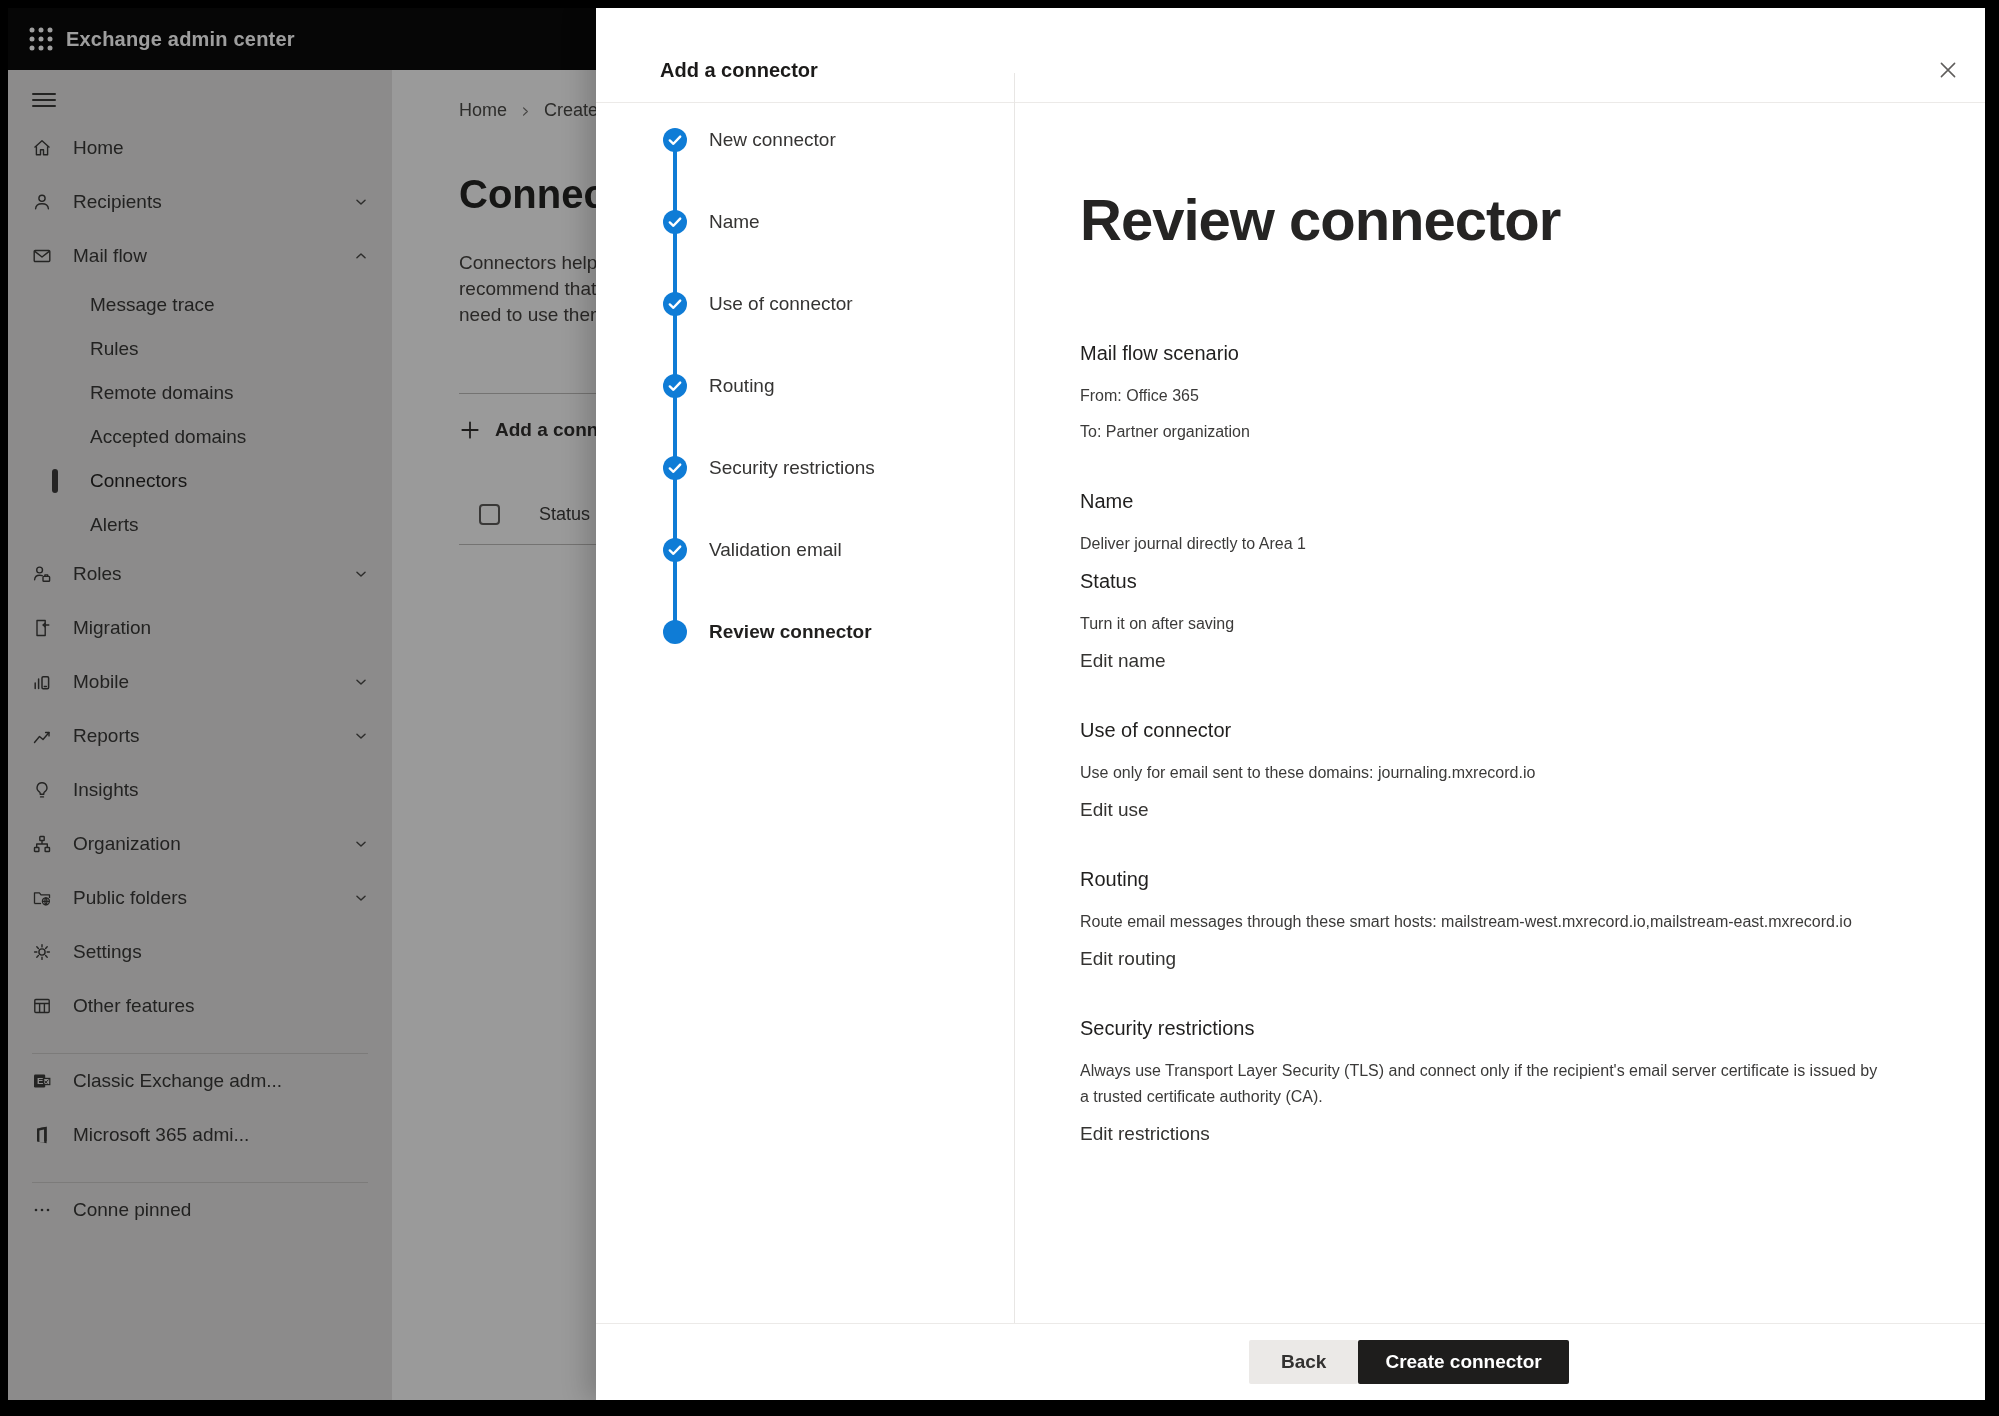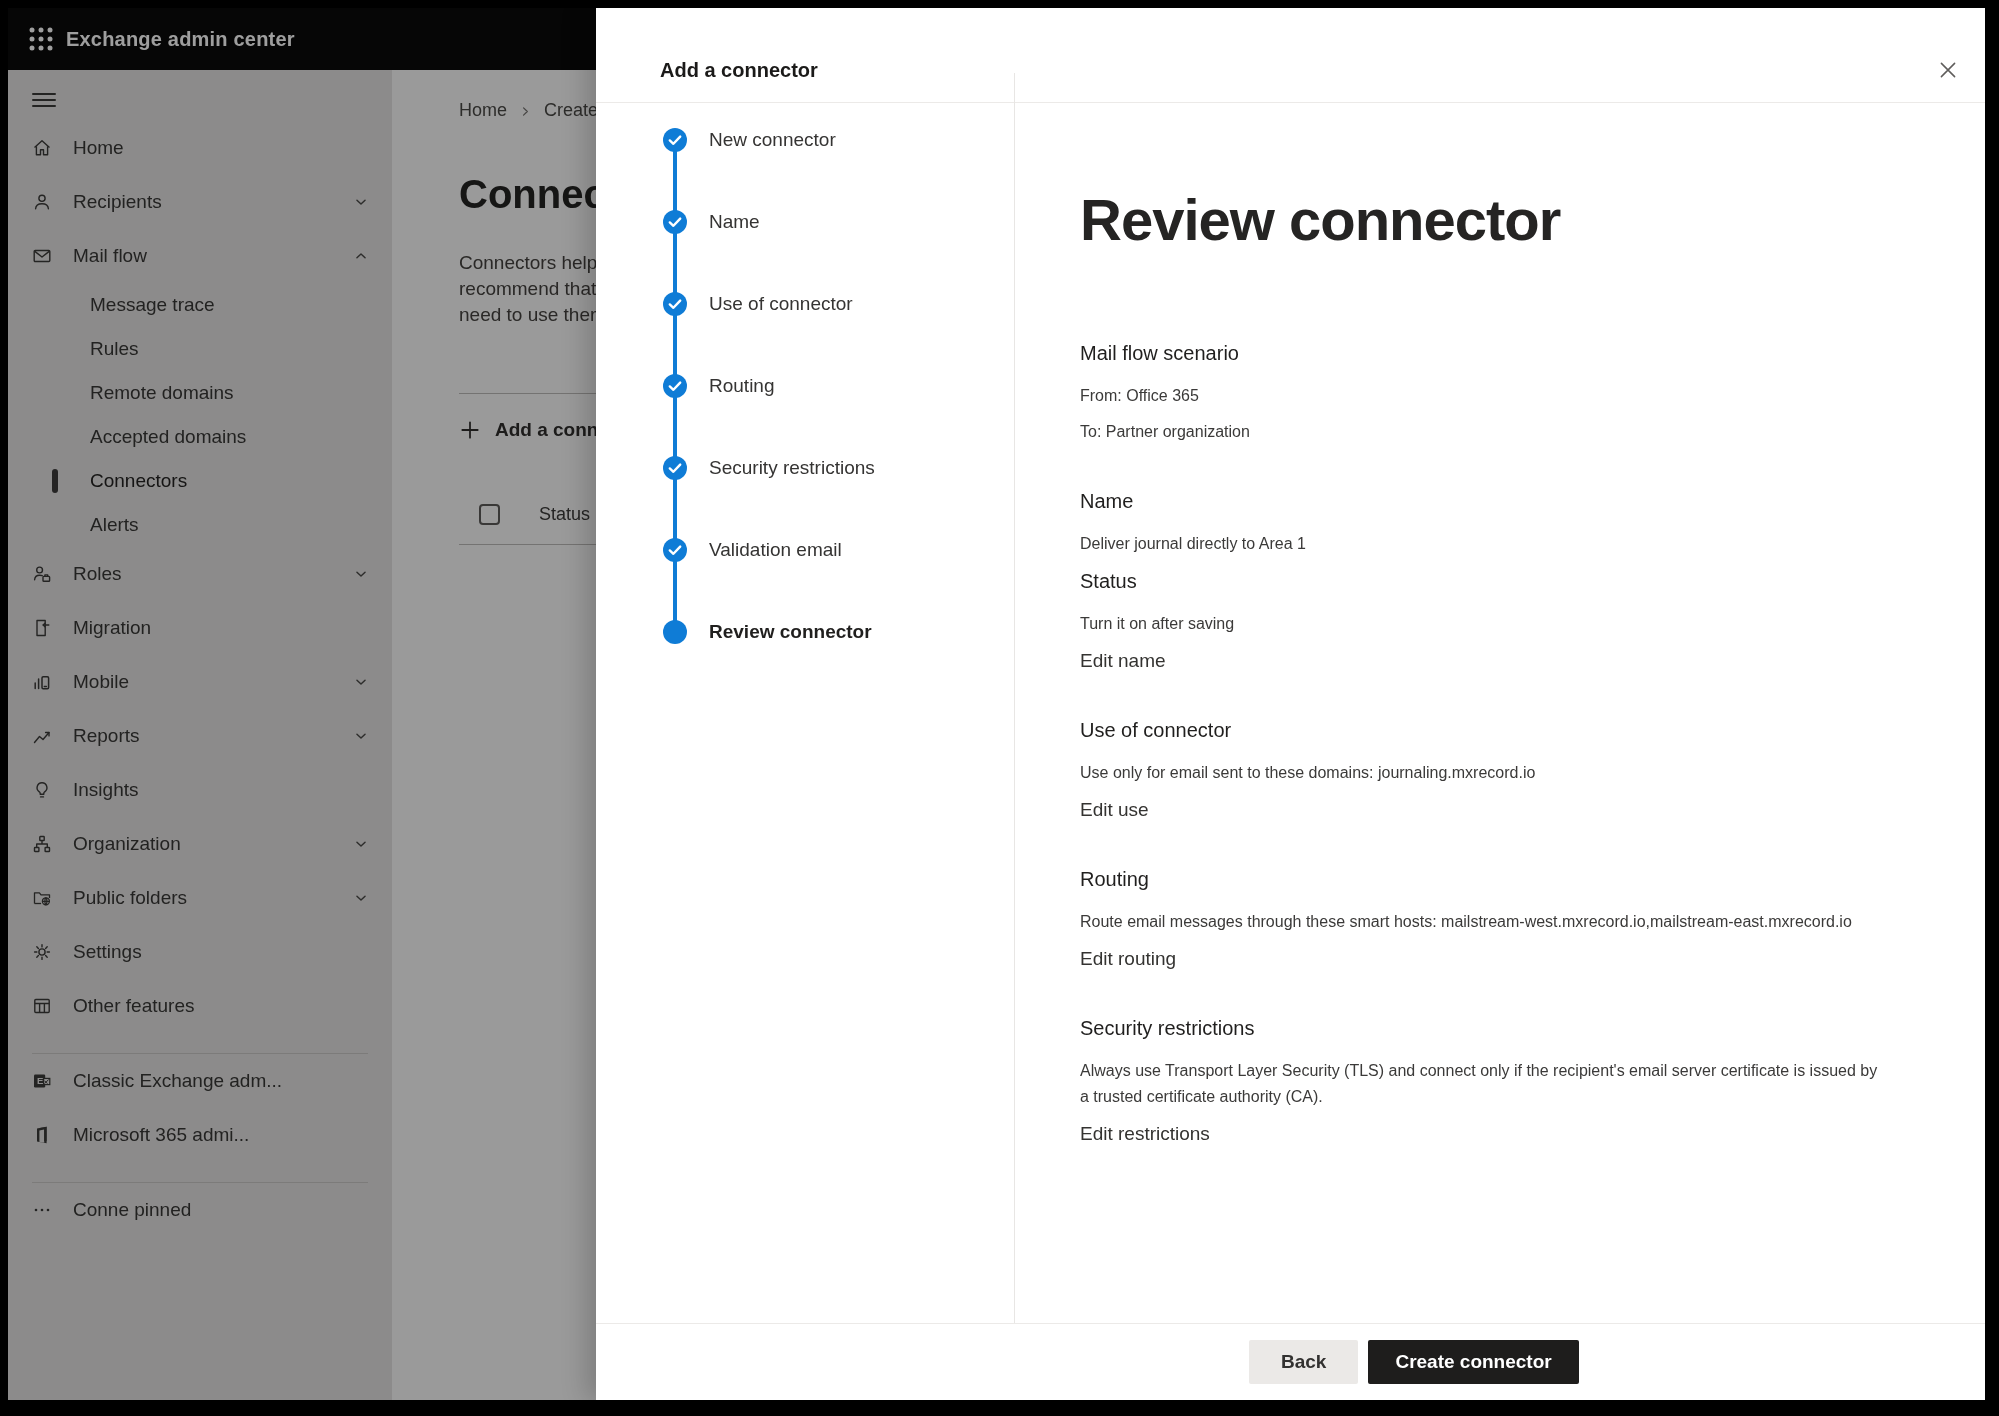--- a/index.html
+++ b/index.html
@@ -64,21 +64,21 @@
   .review { padding:112px 40px 0 65px; }
   .review-heading { font-size:58px; line-height:70px; font-weight:700; letter-spacing:-1px; color:#252423; margin-bottom:84px; }
   .group { margin-top:42px; max-width:800px; }
   .group:first-of-type { margin-top:0; }
   .sec-title { font-size:20px; line-height:28px; font-weight:400; color:#201f1e; margin:0 0 16px 0; }
   .subblock .sec-title { margin-top:8px; }
   .sec-line { font-size:16px; line-height:26px; color:#3b3a39; margin:0 0 10px 0; }
   .edit-link { display:inline-block; font-size:19px; line-height:26px; color:#343331; cursor:pointer; margin-top:1px; }
 
   .modal-footer { position:absolute; left:0; right:0; bottom:0; height:77px; background:#fff; border-top:1px solid #eceae8; }
-  .btn-row { position:absolute; left:653px; top:16px; display:flex; gap:10px; }
+  .btn-row { position:absolute; left:653px; top:16px; display:flex; gap:0; }
   .btn { height:44px; border:none; border-radius:2px; font-family:inherit; font-size:19px; font-weight:600; cursor:pointer; }
   .btn-back { background:#ebe9e7; color:#323130; padding:0 32px; }
   .btn-primary { background:var(--primary-button-bg,#201f1e); color:#fff; padding:0 27px; }
 
   svg { display:block; }
 </style>
 </head>
 <body>
 
 <div class="frame">

